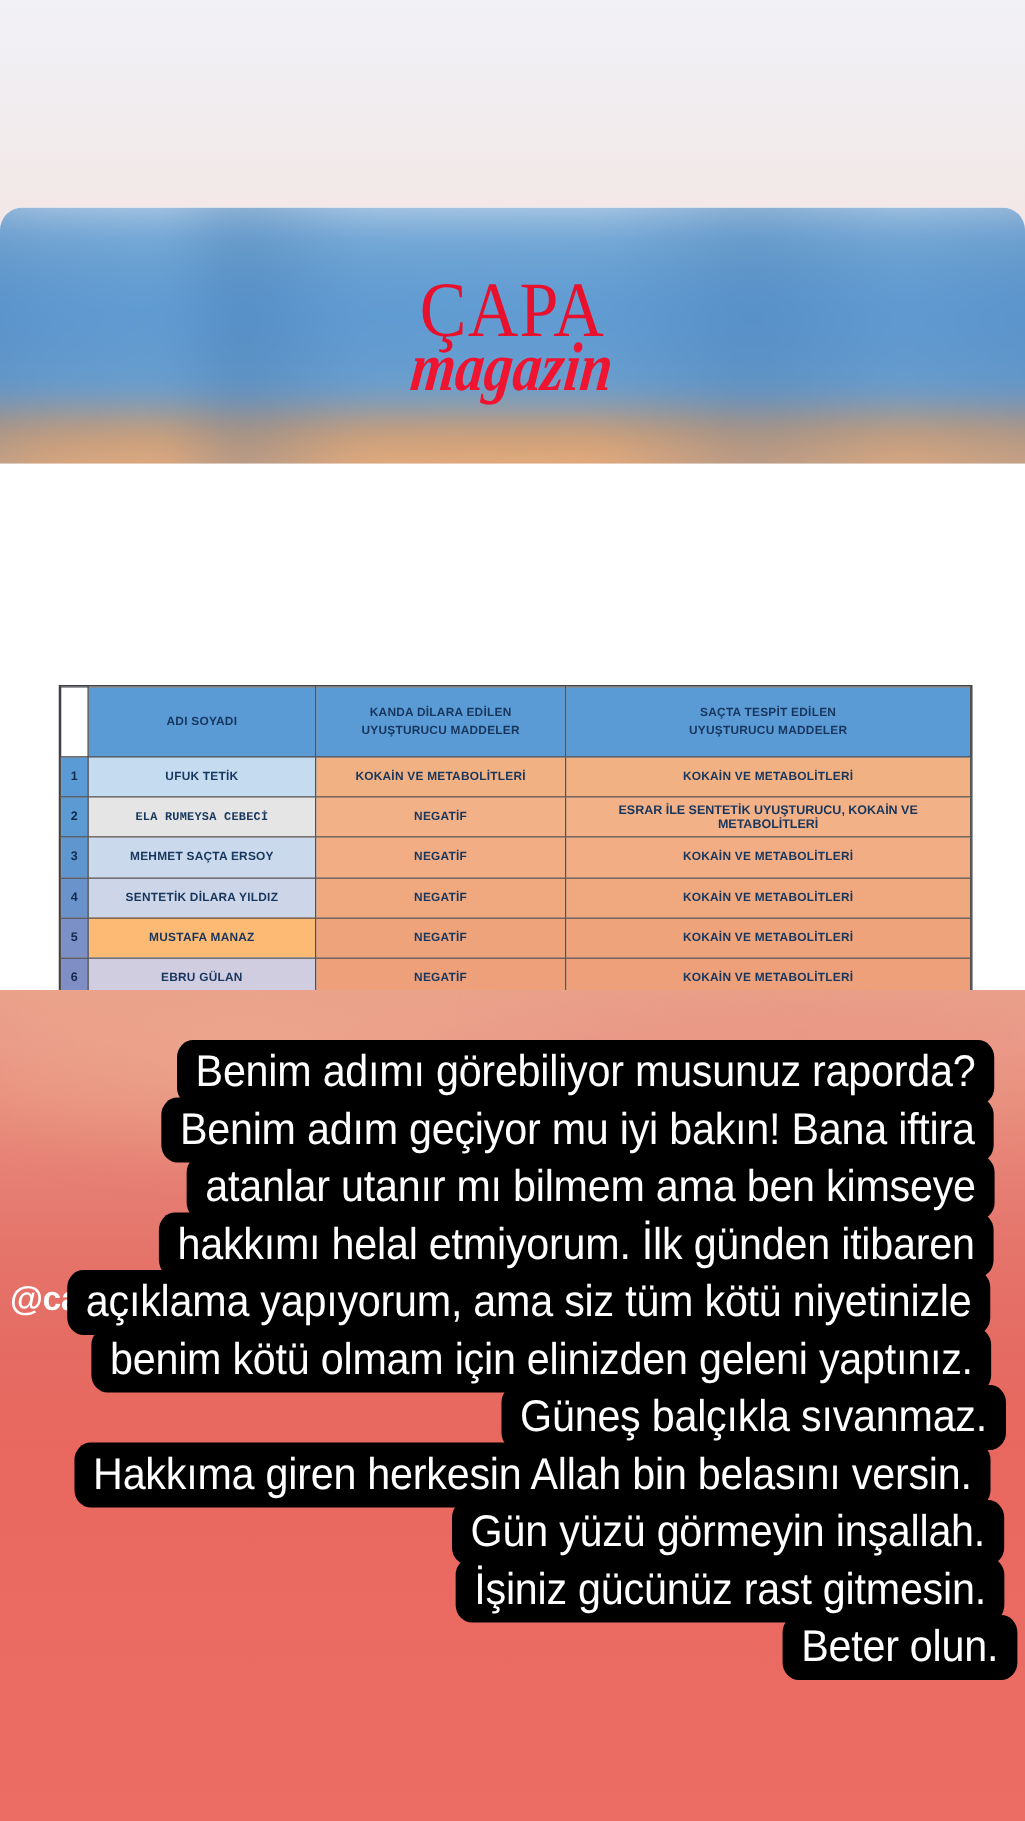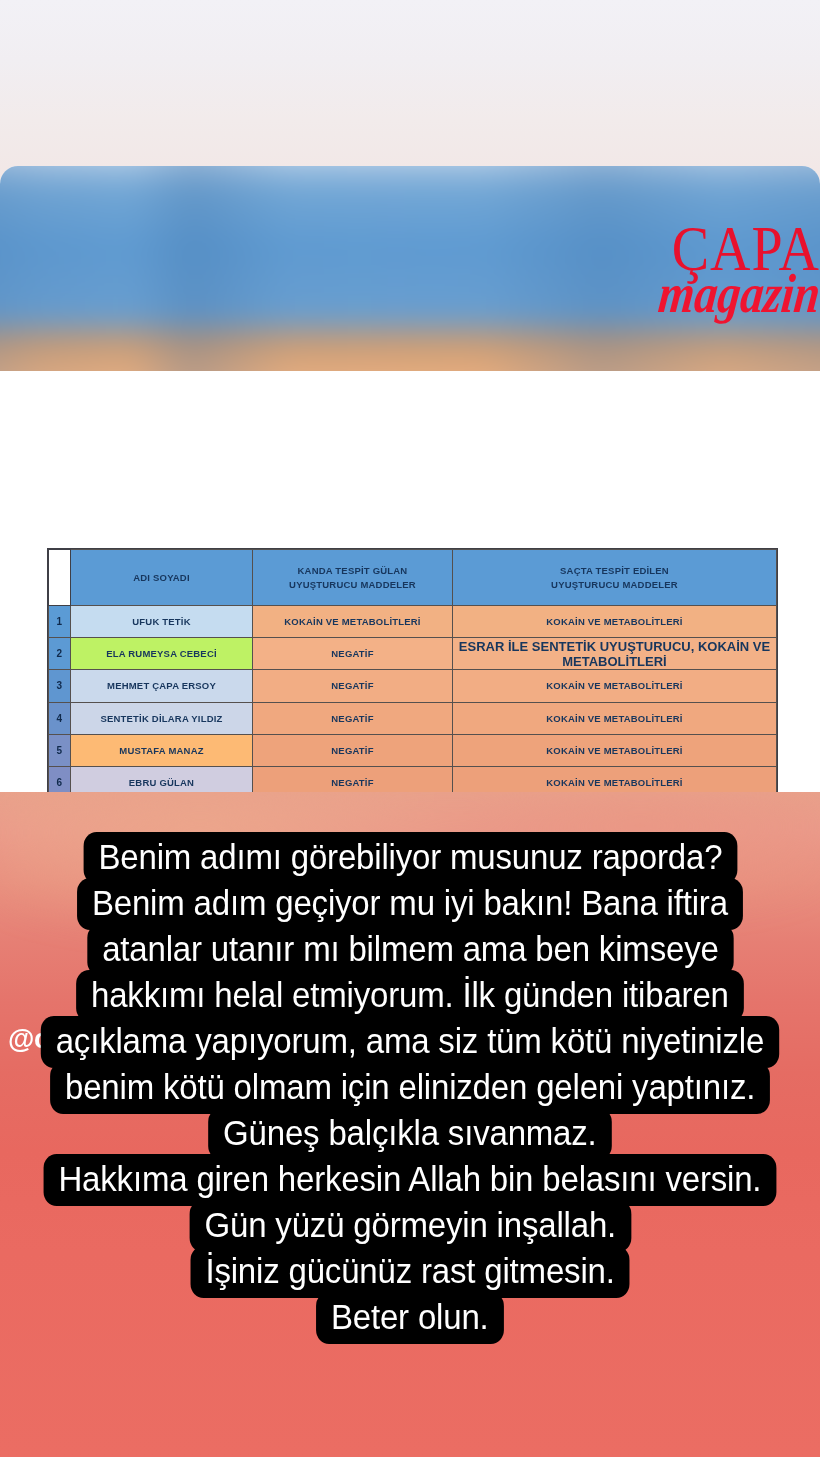--- a/index.html
+++ b/index.html
@@ -98,21 +98,21 @@
         rgba(58,110,165,.28) 230px,
         rgba(90,145,200,.04) 330px,
         rgba(92,148,202,.02) 520px,
         rgba(60,112,168,.26) 640px,
         rgba(80,135,192,.10) 760px,
         rgba(70,120,175,.24) 900px);
     filter:blur(10px);
   }
   .logo-wrap{
     position:absolute; left:0; top:0; width:820px; height:205px;
-    display:flex; flex-direction:column; align-items:flex-end; justify-content:center;
+    display:flex; flex-direction:column; align-items:center; justify-content:center;
   }
   .logo-capa{
     font-family:"Liberation Serif", serif;
     font-size:56px; letter-spacing:1px;
     color:#e8112d; line-height:1;
     transform:scaleY(1.12);
   }
   .logo-magazin{
     font-family:"Liberation Serif", serif;
     font-style:italic; font-weight:bold;
@@ -156,35 +156,35 @@
     line-height:1.45;
   }
   thead th.blank{ background:#ffffff; border-color:#3f3f46; }
 
   tbody td{ height:32.2px; }
   tbody td.no{
     color:#102a4c; font-size:10px;
   }
   tbody td.name{ font-size:9.5px; }
   tbody td.val{ font-size:9.5px; }
-  tbody td.val.wide{ font-size:13px; letter-spacing:0; }
+  tbody td.val.wide{ font-size:10px; letter-spacing:0; }
 
   
   .handle-chip{
     position:absolute; left:8px; top:1024px;
     color:#ffffff; font-size:27px; font-weight:700;
     letter-spacing:-.3px; z-index:5;
     font-family:"Liberation Sans", sans-serif;
   }
 
   
   .caption{
     position:absolute; left:0; top:832px; width:820px;
     z-index:6;
-    display:flex; flex-direction:column; align-items:center;
+    display:flex; flex-direction:column; align-items:flex-end;
   }
   .caption .line{
     display:block;
     background:#000000;
     color:#ffffff;
     font-size:35.5px;
     line-height:48px;
     padding:1px 16px 3px 16px;
     border-radius:14px;
     white-space:nowrap;
@@ -220,45 +220,45 @@
           <col class="c-no">
             <col class="c-name">
             <col class="c-blood">
             <col class="c-hair">
         </colgroup>
         <thead>
           <tr>
             <th class="blank"></th>
             <th>ADI SOYADI</th>
             <th>
-              <span>KANDA TESPİT GÜLAN</span><br>
+              <span>KANDA DİLARA EDİLEN</span><br>
               <span>UYUŞTURUCU MADDELER</span>
             </th>
             <th>
               <span>SAÇTA TESPİT EDİLEN</span><br>
               <span>UYUŞTURUCU MADDELER</span>
             </th>
           </tr>
         </thead>
         <tbody id="report-body">
             <tr>
               <td class="no" style="background: rgb(91, 155, 213);">1</td>
               <td class="name" style="background: rgb(197, 220, 240);">UFUK TETİK</td>
               <td class="val" style="background: rgb(242, 177, 131);">KOKAİN VE METABOLİTLERİ</td>
               <td class="val" style="background: rgb(242, 177, 131);">KOKAİN VE METABOLİTLERİ</td>
             </tr>
             <tr>
               <td class="no" style="background: rgb(92, 154, 212);">2</td>
-              <td class="name" style="background: #bef264;">ELA RUMEYSA CEBECİ</td>
+              <td class="name" style="background: #e5e5e5; font-family: Liberation Mono, monospace;">ELA RUMEYSA CEBECİ</td>
               <td class="val" style="background: rgb(243, 177, 135);">NEGATİF</td>
               <td class="val wide" style="background: rgb(243, 177, 135);">ESRAR İLE SENTETİK UYUŞTURUCU, KOKAİN VE METABOLİTLERİ</td>
             </tr>
             <tr>
               <td class="no" style="background: rgb(95, 150, 208);">3</td>
-              <td class="name" style="background: rgb(202, 217, 236);">MEHMET ÇAPA ERSOY</td>
+              <td class="name" style="background: rgb(202, 217, 236);">MEHMET SAÇTA ERSOY</td>
               <td class="val" style="background: rgb(242, 173, 132);">NEGATİF</td>
               <td class="val" style="background: rgb(242, 173, 132);">KOKAİN VE METABOLİTLERİ</td>
             </tr>
             <tr>
               <td class="no" style="background: rgb(106, 146, 203);">4</td>
               <td class="name" style="background: rgb(204, 214, 232);">SENTETİK DİLARA YILDIZ</td>
               <td class="val" style="background: rgb(240, 168, 127);">NEGATİF</td>
               <td class="val" style="background: rgb(240, 168, 127);">KOKAİN VE METABOLİTLERİ</td>
             </tr>
             <tr>

